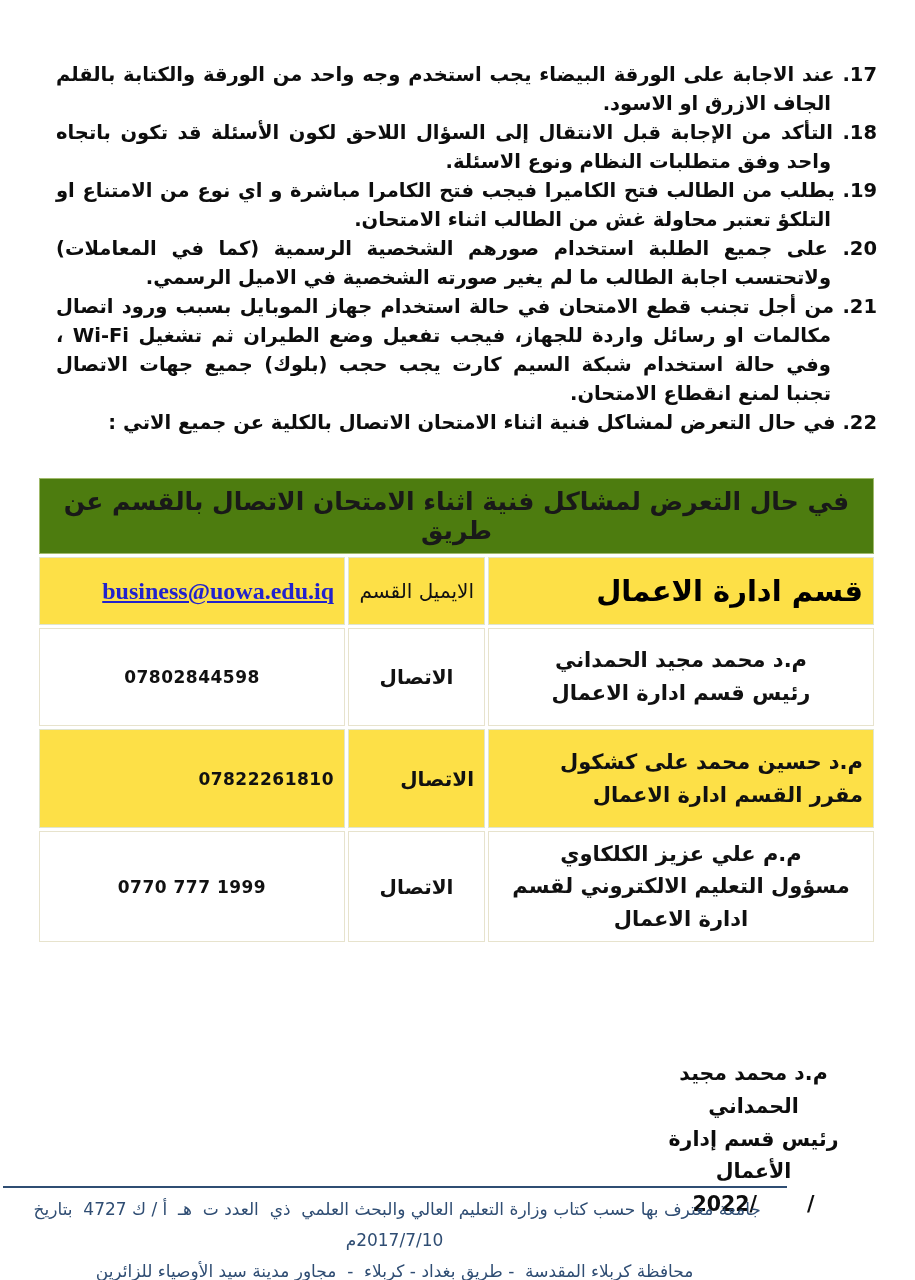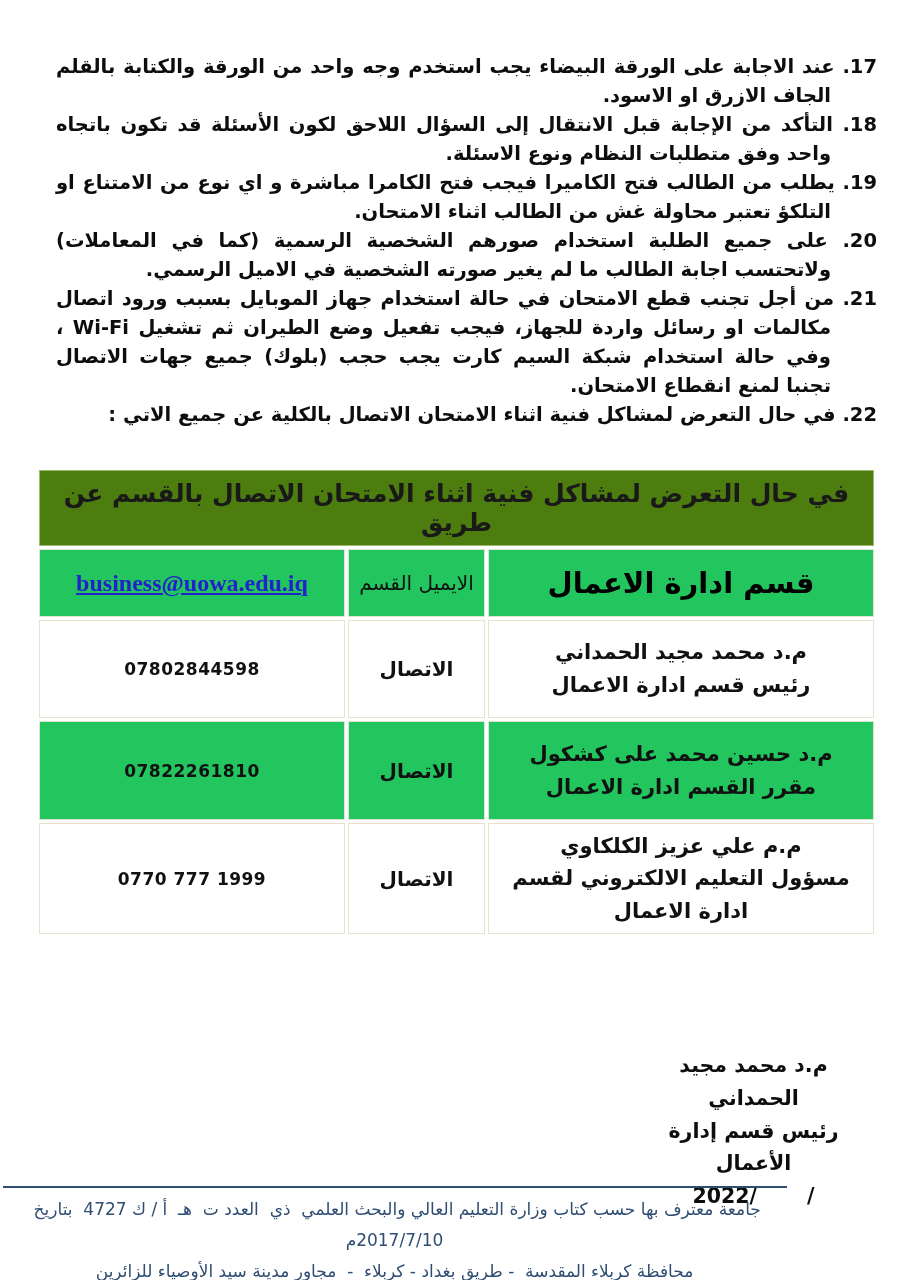--- a/index.html
+++ b/index.html
@@ -1,21 +1,21 @@
 <!DOCTYPE html>
 <html lang="ar" dir="rtl"><head>
 <meta charset="utf-8">
 <style>
   html,body{margin:0;padding:0;}
   body{
     width:915px;height:1280px;background:#ffffff;overflow:hidden;
     font-family:"DejaVu Sans", sans-serif;color:#111;
     position:relative;direction:rtl;
   }
-  .page{padding:52px 38px 0 56px;}
+  .page{padding:52px 38px 0 56px;margin-top:8px;}
 
   
   .rules{font-weight:bold;font-size:19.5px;line-height:29px;text-align:justify;color:#0d0d0d;}
   .rule-item{padding-right:46px;text-indent:-46px;margin:0;}
   .rule-num{display:inline;}
   .rule-text{display:inline;}
 
   
   table.contact{
     border-collapse:separate;border-spacing:3px;
@@ -27,21 +27,21 @@
   col.c-phone{width:306px;}
   tr.t-head td{
     background:#4d7c0f;border:1px solid #a0ba6c;
     text-align:center;font-weight:bold;font-size:25px;color:#191919;
     height:66px;
   }
   tr.t-labels{height:68px;}
   tr.t-r1{height:98px;}
   tr.t-r2{height:99px;}
   tr.t-r3{height:111px;}
-  td.pale{background:#22c55e;border:1px solid #e0e5cf;}
+  td.pale{background:#fde047;border:1px solid #e0e5cf;text-align:right;}
   td.white{background:#ffffff;border:1px solid #e7e3cd;}
   .cell-dept{text-align:center;font-weight:bold;font-size:29px;color:#000;}
   .cell-elabel{text-align:center;font-weight:normal;font-size:20px;}
   .cell-email{text-align:center;}
   .cell-email a{
     font-family:"Liberation Serif", serif;font-weight:bold;font-size:24px;
     color:#2222cc;text-decoration:underline;direction:ltr;unicode-bidi:embed;
   }
   .cell-person{text-align:center;font-weight:bold;font-size:21px;line-height:1.55;}
   .cell-action{text-align:center;font-weight:bold;font-size:20px;}

